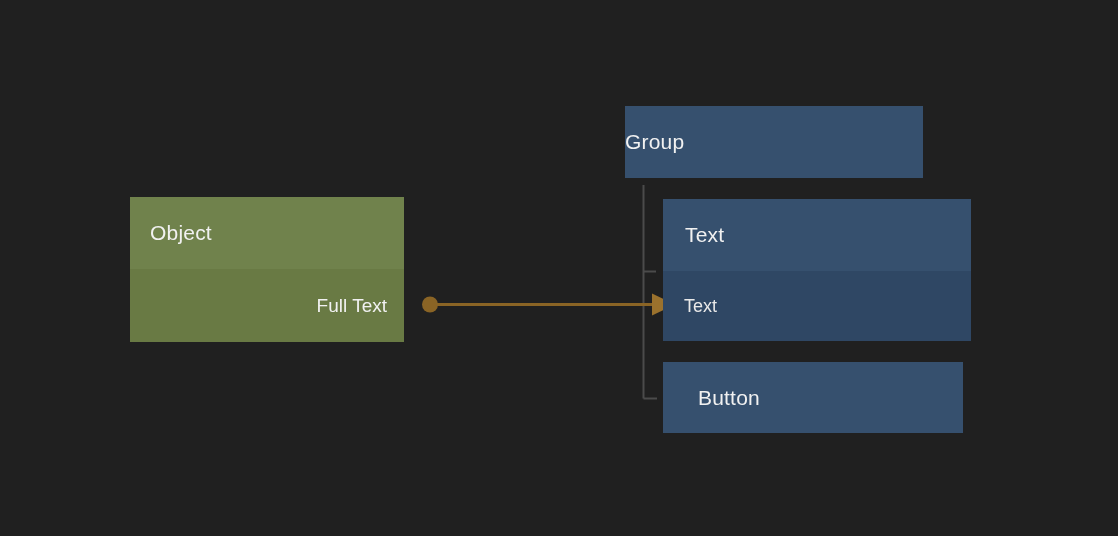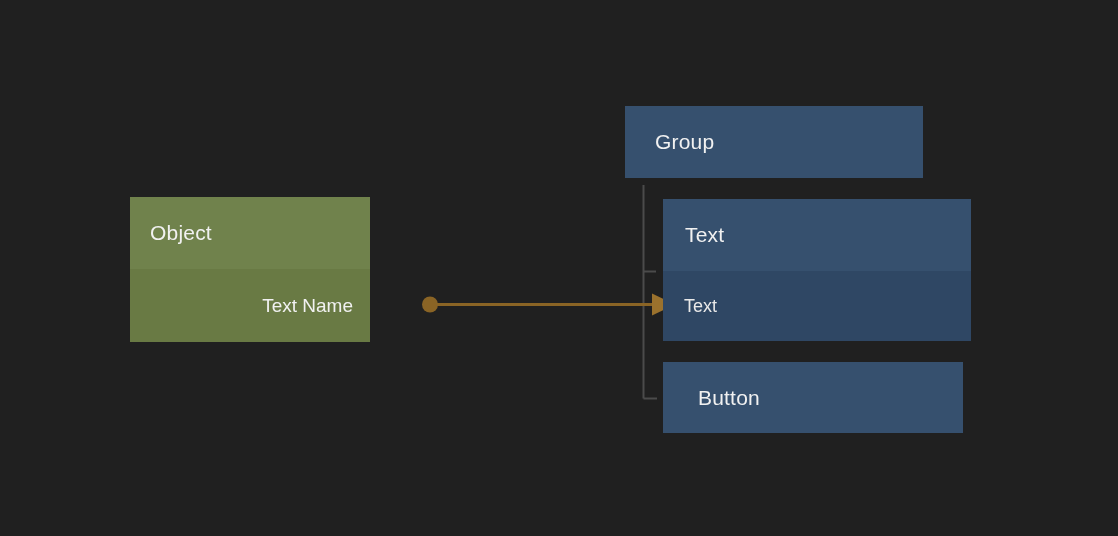--- a/index.html
+++ b/index.html
@@ -23,38 +23,38 @@
     display: flex;
     align-items: center;
     box-sizing: border-box;
     color: var(--c-text, #f1f1f1);
   }
   .title-text {
     font-size: 21px;
     letter-spacing: 0.2px;
   }
   
-  .node-object { left: 130px; top: 197px; width: 240px; }
+  .node-object { left: 130px; top: 197px; width: 274px; }
   .object-header {
     height: 72px;
     background: var(--c-object-header, #70824c);
     padding-left: 20px;
   }
   .object-field-row {
     height: 73px;
     background: var(--c-object-body, #697a44);
     justify-content: flex-end;
     padding-right: 17px;
     font-size: 19px;
   }
   
   .node-group {
     left: 625px; top: 106px; width: 298px; height: 72px;
     background: var(--c-blue-header, #36506e);
-    padding-left: 30px;
+    padding-left: 0;
   }
   
   .node-text { left: 663px; top: 199px; width: 308px; }
   .text-header {
     height: 72px;
     background: var(--c-blue-header, #36506e);
     padding-left: 22px;
   }
   .text-field-row {
     height: 70px;
@@ -102,21 +102,21 @@
     <line class="link-line" x1="430" y1="304.5" x2="655" y2="304.5"></line>
     <circle class="port-dot" cx="430" cy="304.5" r="8"></circle>
     <polygon class="arrowhead" points="652,293.5 675,304.5 652,315.5"></polygon>
   </svg>
 
   <div class="node node-object">
     <div class="bar object-header title-text">
       <span>Object</span>
     </div>
     <div class="bar object-field-row">
-      <span>Text Name</span>
+      <span>Full Text</span>
     </div>
   </div>
 
   <div class="node bar node-group title-text">
     <span>Group</span>
   </div>
 
   <div class="node node-text">
     <div class="bar text-header title-text">
       <span>Text</span>

